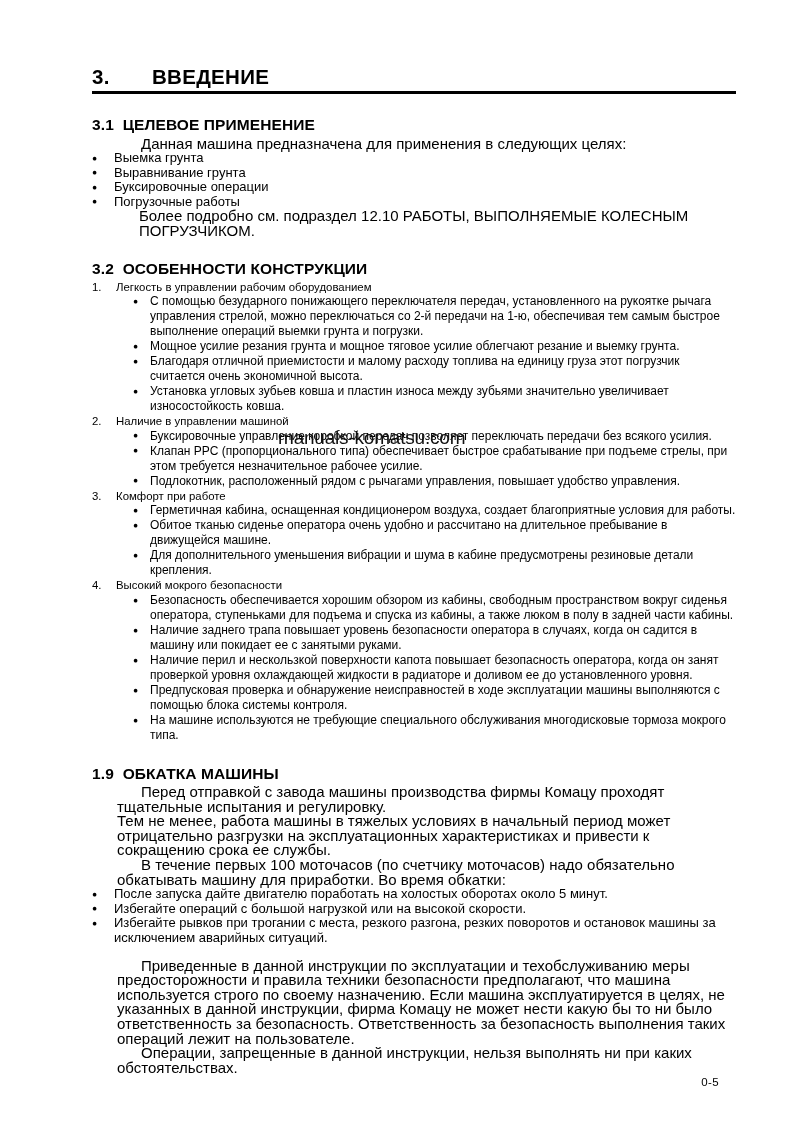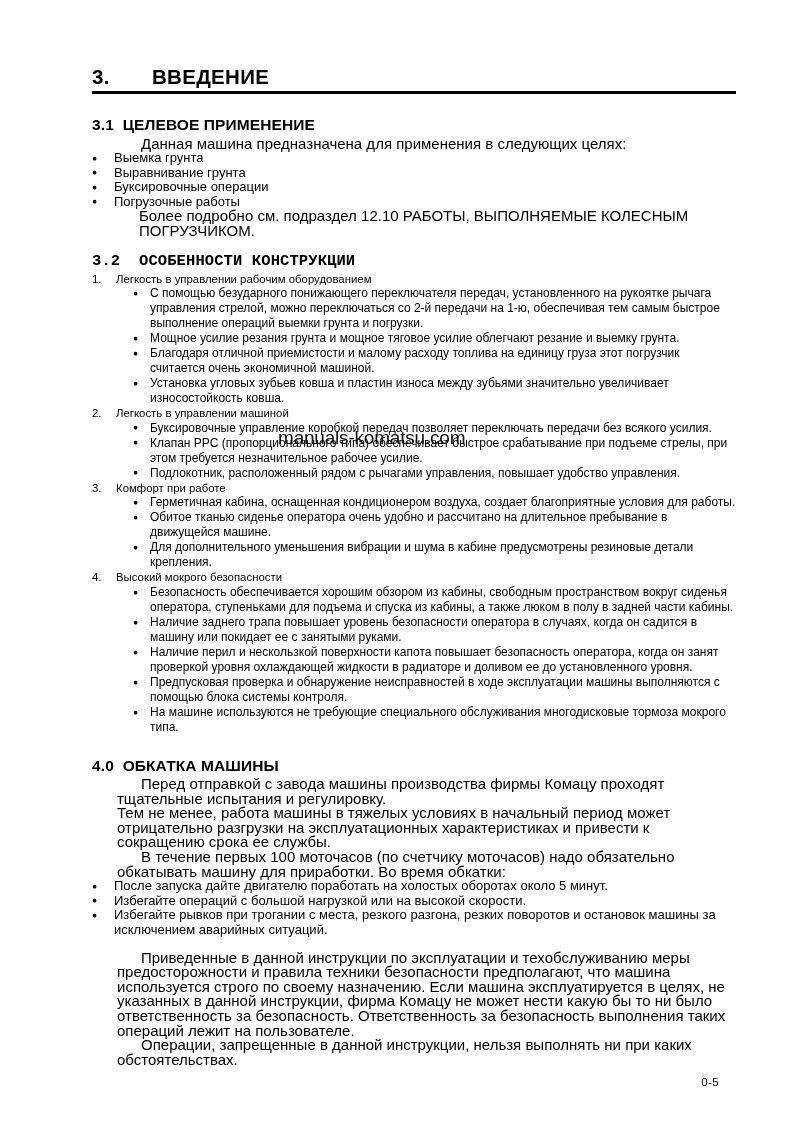--- a/index.html
+++ b/index.html
@@ -41,21 +41,21 @@
   }
 
   
   .section-head {
     font-size: 15.5px;
     font-weight: bold;
     letter-spacing: 0.1px;
     white-space: pre;
   }
   .sec-3-1 { margin-top: 22px; margin-bottom: 3px; }
-  .sec-3-2 { margin-top: 13px; margin-bottom: 2px; font-family: Liberation Mono, monospace; }
+  .sec-3-2 { margin-top: 21px; margin-bottom: 2px; }
   .sec-3-3 { margin-top: 22px; margin-bottom: 2px; }
 
   
   .para {
     font-size: 15px;
     line-height: 14.6px;
     text-align: left;
     margin-left: 25px;
   }
   .para.indent { text-indent: 24px; }
@@ -174,28 +174,28 @@
 
     <div class="section-head sec-3-2">3.2  ОСОБЕННОСТИ КОНСТРУКЦИИ</div>
     <ol class="nlist">
 
       <li>
         <span class="num">1.</span>
         <span>Легкость в управлении рабочим оборудованием</span>
         <ul class="sublist">
           <li>С помощью безударного понижающего переключателя передач, установленного на рукоятке рычага управления стрелой, можно переключаться со 2-й передачи на 1-ю, обеспечивая тем самым быстрое выполнение операций выемки грунта и погрузки.</li>
           <li>Мощное усилие резания грунта и мощное тяговое усилие облегчают резание и выемку грунта.</li>
-          <li>Благодаря отличной приемистости и малому расходу топлива на единицу груза этот погрузчик считается очень экономичной машиной.</li>
+          <li>Благодаря отличной приемистости и малому расходу топлива на единицу груза этот погрузчик считается очень экономичной высота.</li>
           <li>Установка угловых зубьев ковша и пластин износа между зубьями значительно увеличивает износостойкость ковша.</li>
         </ul>
       </li>
 
       <li>
         <span class="num">2.</span>
-        <span>Легкость в управлении машиной</span>
+        <span>Наличие в управлении машиной</span>
         <ul class="sublist">
           <li>Буксировочные управление коробкой передач позволяет переключать передачи без всякого усилия.</li>
           <li>Клапан PPC (пропорционального типа) обеспечивает быстрое срабатывание при подъеме стрелы, при этом требуется незначительное рабочее усилие.</li>
           <li>Подлокотник, расположенный рядом с рычагами управления, повышает удобство управления.</li>
         </ul>
       </li>
 
       <li>
         <span class="num">3.</span>
         <span>Комфорт при работе</span>
@@ -213,21 +213,21 @@
           <li>Безопасность обеспечивается хорошим обзором из кабины, свободным пространством вокруг сиденья оператора, ступеньками для подъема и спуска из кабины, а также люком в полу в задней части кабины.</li>
           <li>Наличие заднего трапа повышает уровень безопасности оператора в случаях, когда он садится в машину или покидает ее с занятыми руками.</li>
           <li>Наличие перил и нескользкой поверхности капота повышает безопасность оператора, когда он занят проверкой уровня охлаждающей жидкости в радиаторе и доливом ее до установленного уровня.</li>
           <li>Предпусковая проверка и обнаружение неисправностей в ходе эксплуатации машины выполняются с помощью блока системы контроля.</li>
           <li>На машине используются не требующие специального обслуживания многодисковые тормоза мокрого типа.</li>
         </ul>
       </li>
 
     </ol>
 
-    <div class="section-head sec-3-3">4.0  ОБКАТКА МАШИНЫ</div>
+    <div class="section-head sec-3-3">1.9  ОБКАТКА МАШИНЫ</div>
     <div class="para indent">Перед отправкой с завода машины производства фирмы Комацу проходят тщательные испытания и регулировку.</div>
     <div class="para">Тем не менее, работа машины в тяжелых условиях в начальный период может отрицательно разгрузки на эксплуатационных характеристиках и привести к сокращению срока ее службы.</div>
     <div class="para indent">В течение первых 100 моточасов (по счетчику моточасов) надо обязательно обкатывать машину для приработки. Во время обкатки:</div>
     <ul class="blist">
       <li>После запуска дайте двигателю поработать на холостых оборотах около 5 минут.</li>
       <li>Избегайте операций с большой нагрузкой или на высокой скорости.</li>
       <li>Избегайте рывков при трогании с места, резкого разгона, резких поворотов и остановок машины за исключением аварийных ситуаций.</li>
     </ul>
     <div class="gap-md"></div>
     <div class="para indent">Приведенные в данной инструкции по эксплуатации и техобслуживанию меры предосторожности и правила техники безопасности предполагают, что машина используется строго по своему назначению. Если машина эксплуатируется в целях, не указанных в данной инструкции, фирма Комацу не может нести какую бы то ни было ответственность за безопасность. Ответственность за безопасность выполнения таких операций лежит на пользователе.</div>

